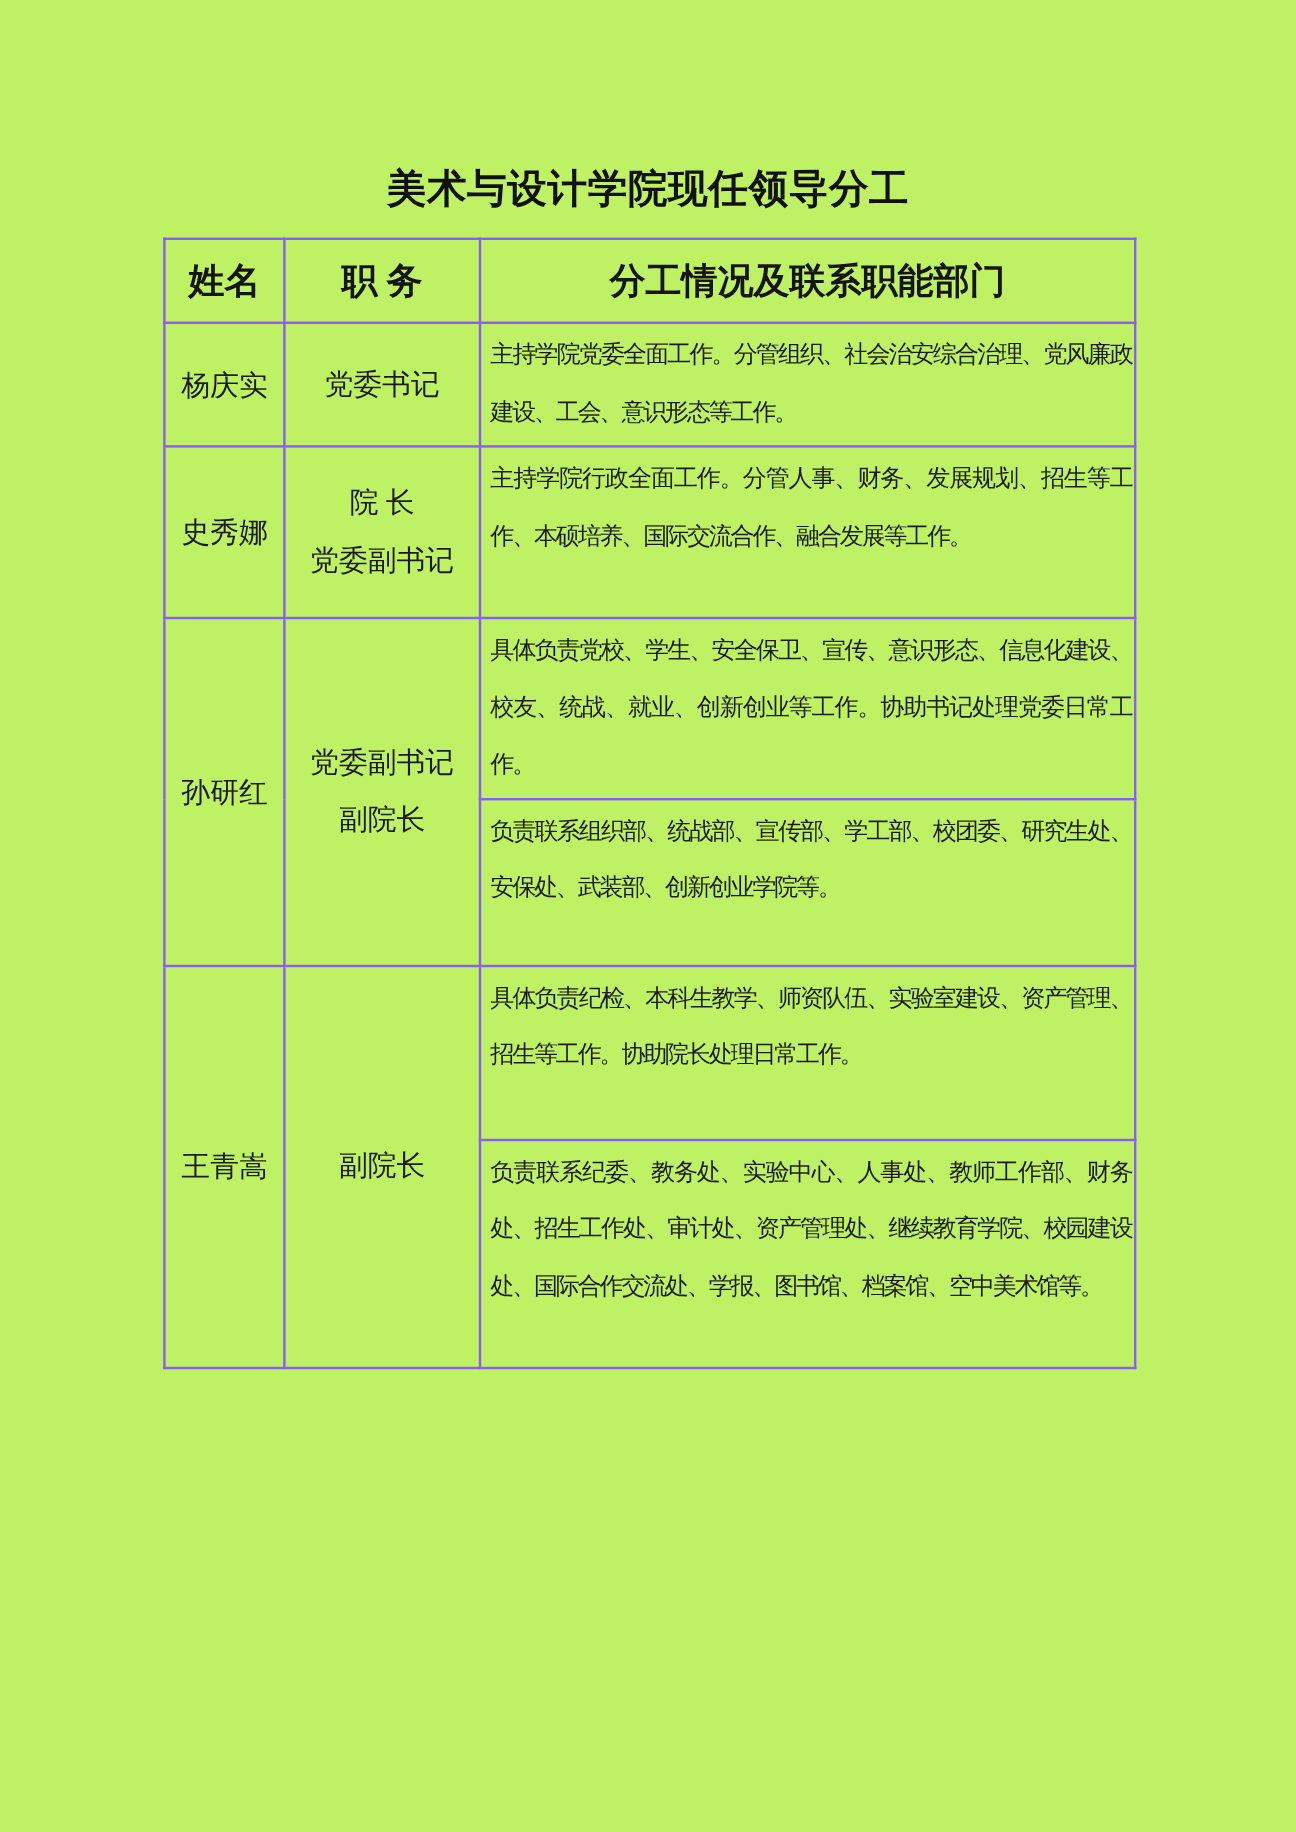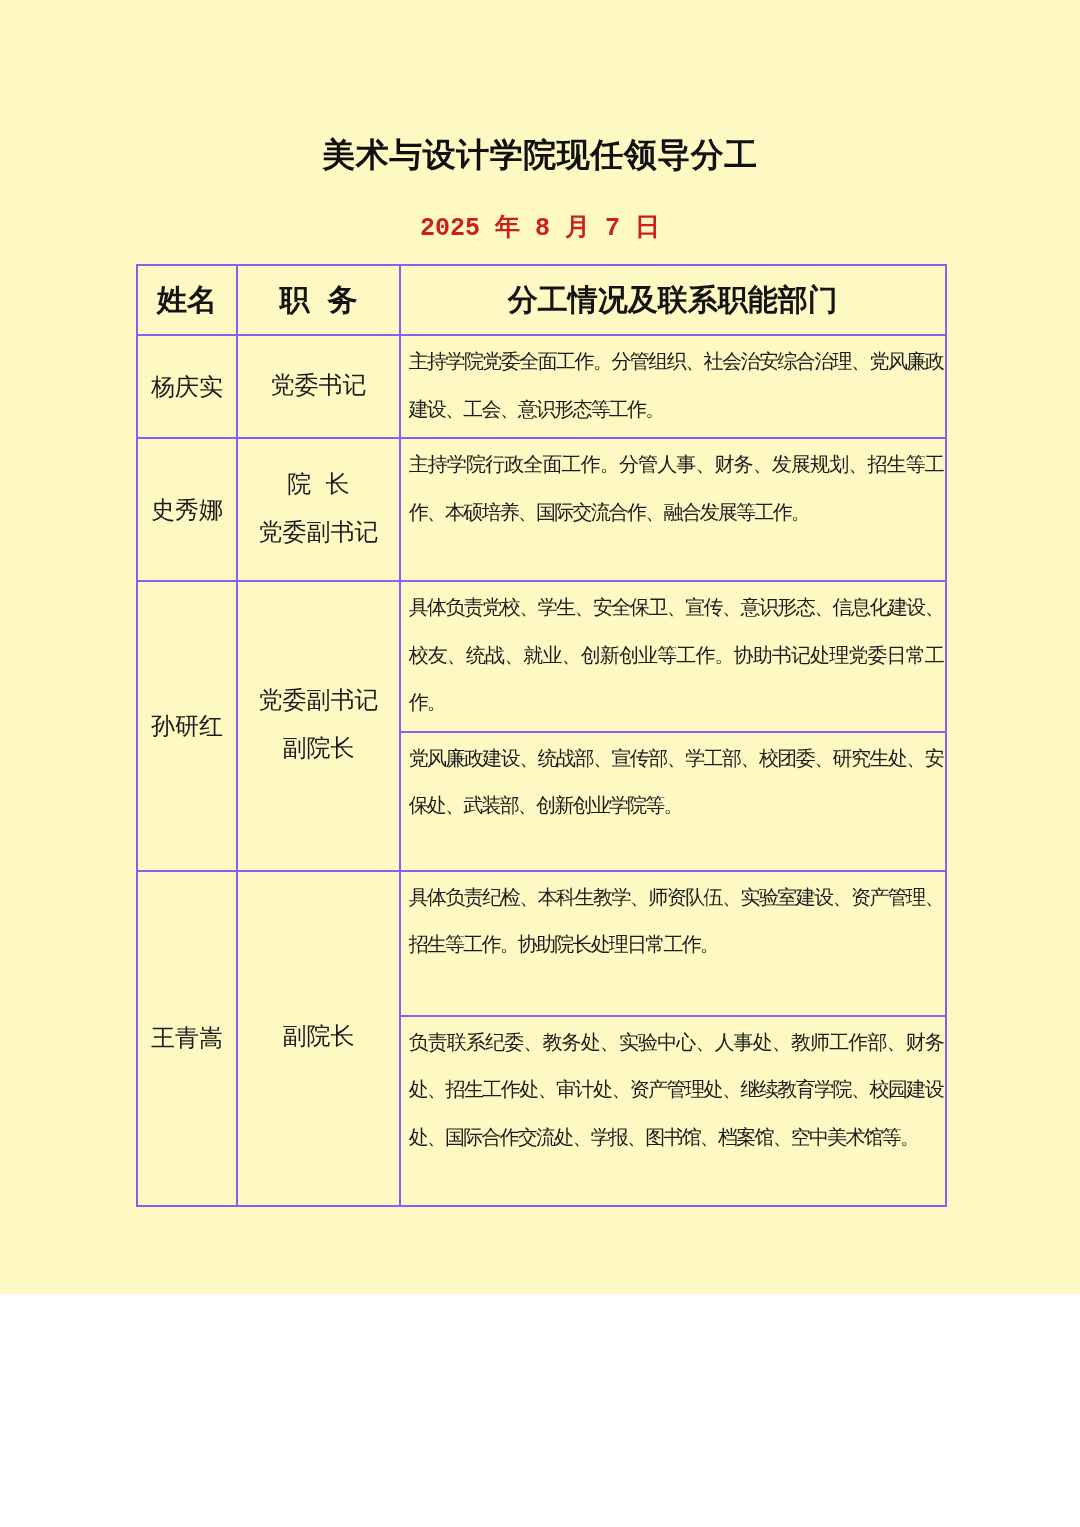--- a/index.html
+++ b/index.html
@@ -1,21 +1,21 @@
 <!DOCTYPE html>
 <html><head>
 <meta charset="utf-8">
 <style>
   html, body { margin: 0; padding: 0; background: #ffffff; }
   .page {
     position: relative;
     width: 1080px;
-    height: 1294px;
-    background: #fef9c3;
-    font-family: Liberation Mono, monospace;
+    height: 1527px;
+    background: #bef264;
+    font-family: Liberation Serif, serif;
     color: #1c1c1c;
     overflow: hidden;
   }
   .doc-title {
     padding-top: 138px;
     text-align: center;
     font-size: 33px;
     line-height: 40px;
     font-weight: bold;
     color: #111111;
@@ -74,21 +74,20 @@
     color: #1c1c1c;
   }
 </style>
 </head>
 <body>
 
 <div class="page">
 
   <div class="doc-title">美术与设计学院现任领导分工</div>
 
-  <div class="doc-date">2025 年 8 月 7 日</div>
 
   <table class="lead-table">
     <colgroup>
       <col class="c-name">
         <col class="c-pos">
         <col class="c-duty">
     </colgroup>
     <tbody>
       <tr class="h-header">
         <th>姓名</th>
@@ -115,21 +114,21 @@
 
       <tr class="h-r3a">
         <td class="name-cell" rowspan="2">孙研红</td>
         <td class="pos-cell" rowspan="2">
           <div class="pos-line">党委副书记</div>
           <div class="pos-line">副院长</div>
         </td>
         <td class="duty-cell">具体负责党校、学生、安全保卫、宣传、意识形态、信息化建设、校友、统战、就业、创新创业等工作。协助书记处理党委日常工作。</td>
       </tr>
       <tr class="h-r3b">
-        <td class="duty-cell">党风廉政建设、统战部、宣传部、学工部、校团委、研究生处、安保处、武装部、创新创业学院等。</td>
+        <td class="duty-cell">负责联系组织部、统战部、宣传部、学工部、校团委、研究生处、安保处、武装部、创新创业学院等。</td>
       </tr>
 
       <tr class="h-r4a">
         <td class="name-cell" rowspan="2">王青嵩</td>
         <td class="pos-cell" rowspan="2">
           <div class="pos-line">副院长</div>
         </td>
         <td class="duty-cell">具体负责纪检、本科生教学、师资队伍、实验室建设、资产管理、招生等工作。协助院长处理日常工作。</td>
       </tr>
       <tr class="h-r4b">

